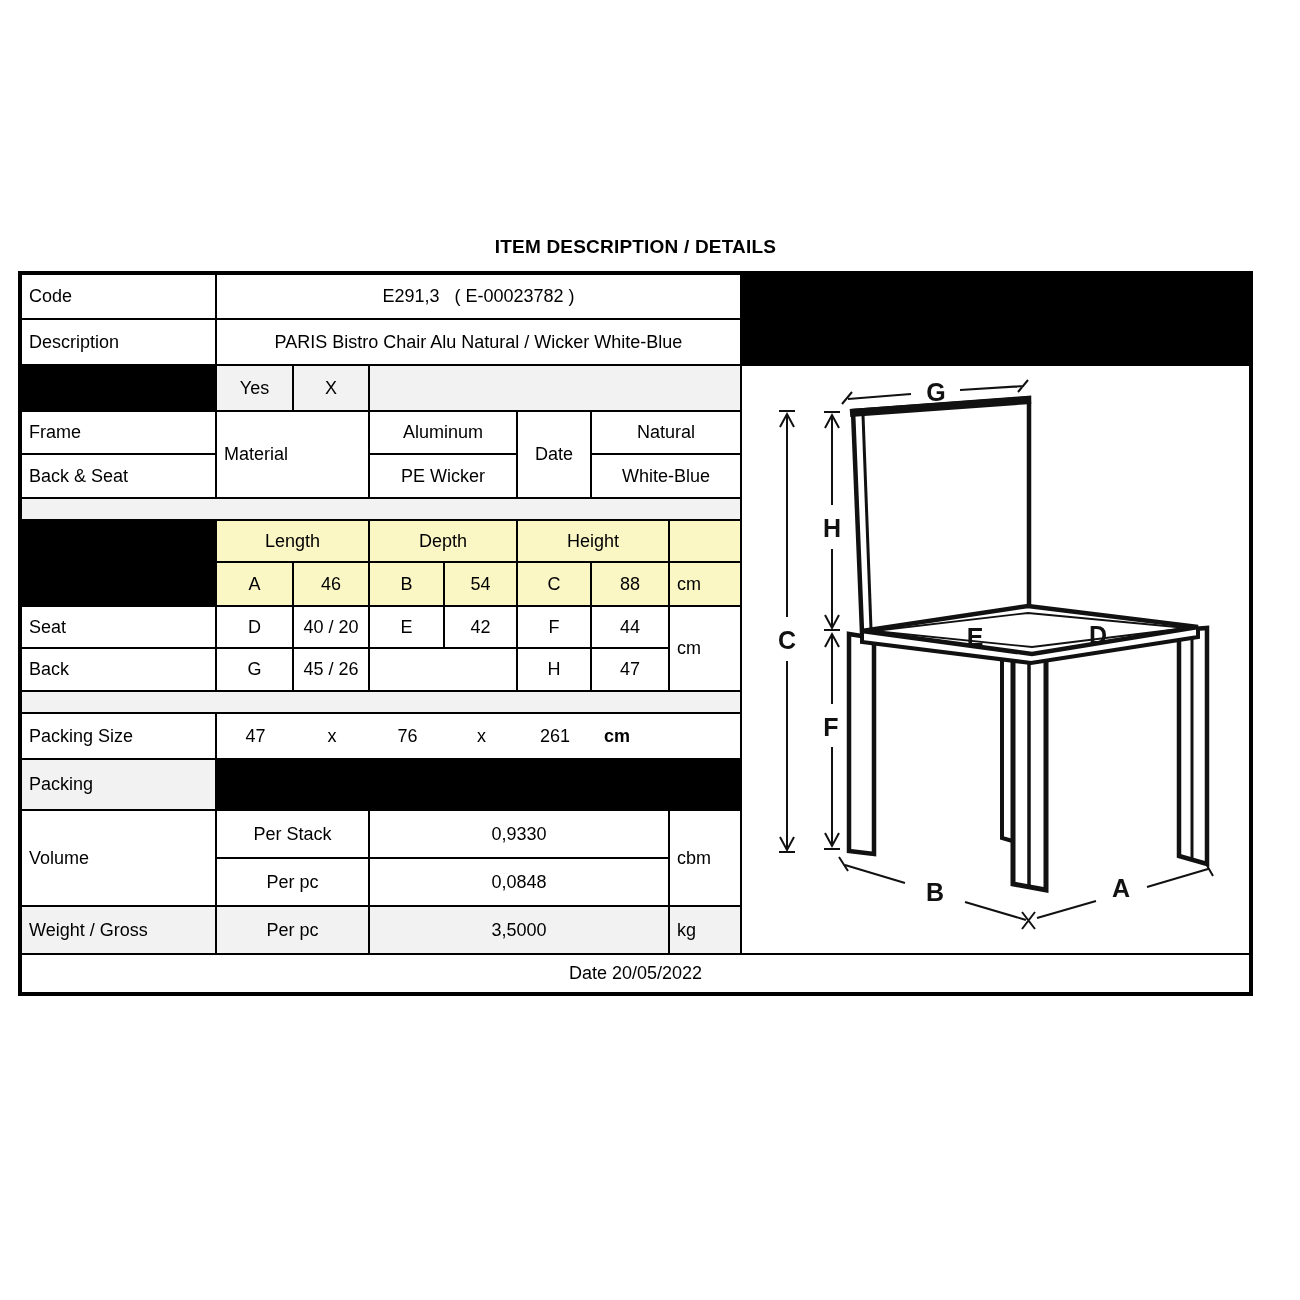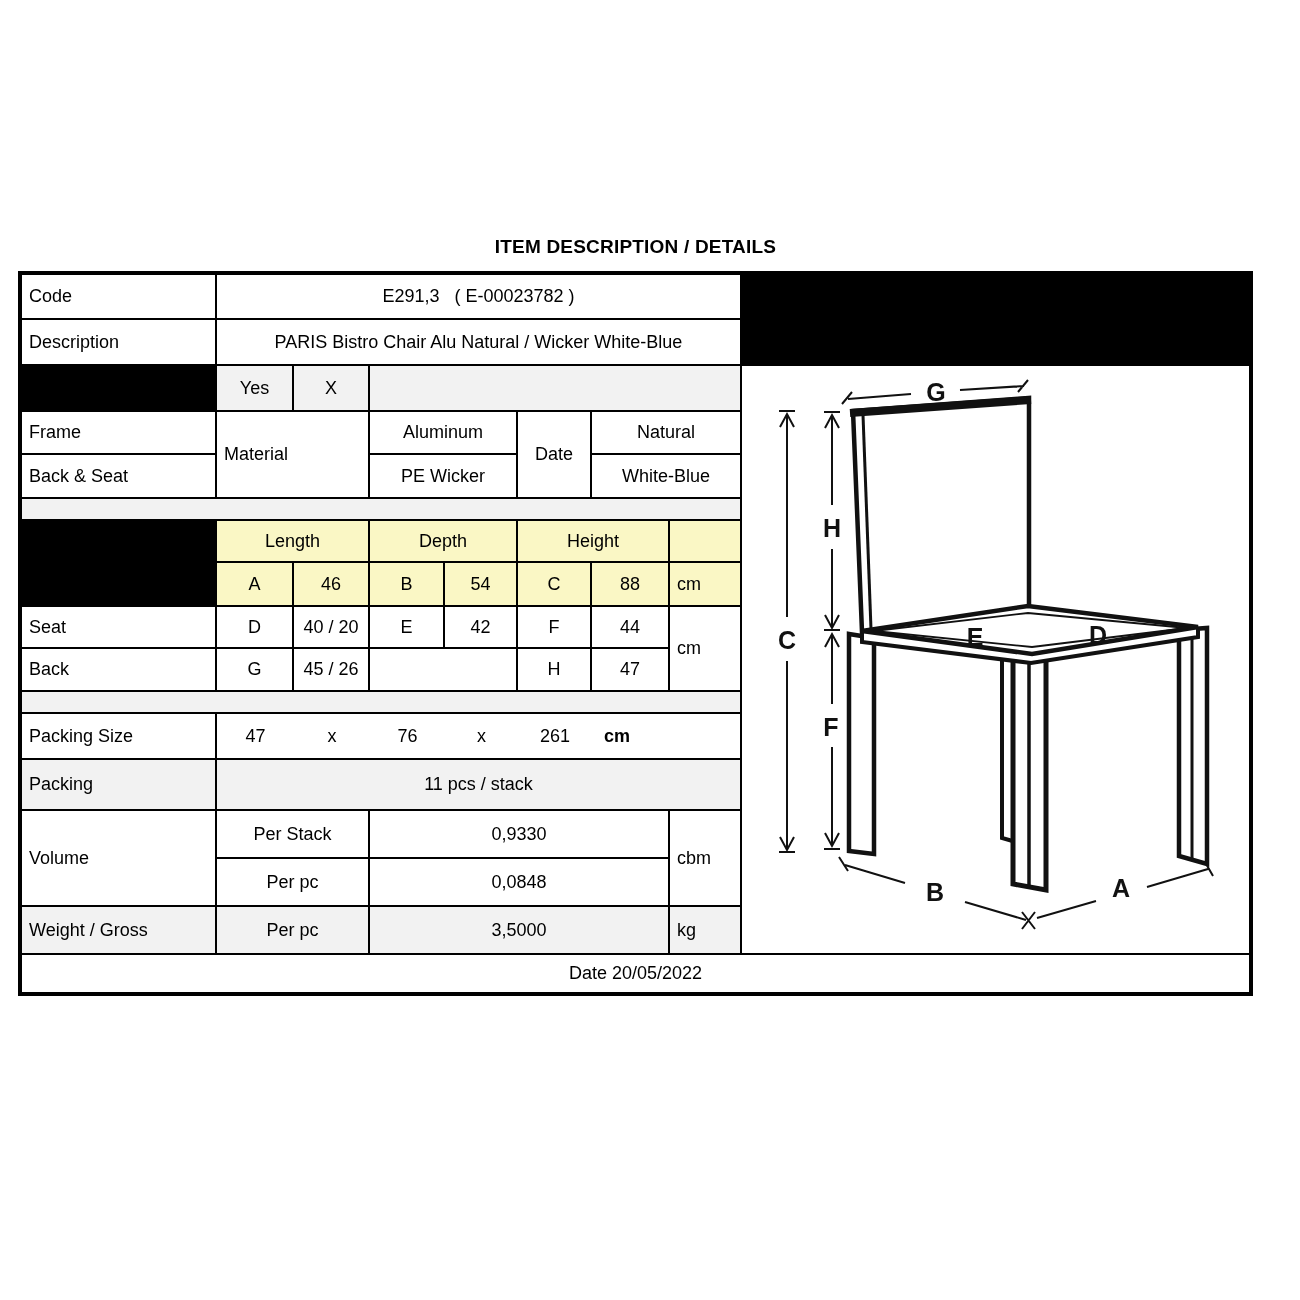--- a/index.html
+++ b/index.html
@@ -159,21 +159,20 @@
     <div class="c psize" style="grid-area:12/2/13/9;justify-content:flex-start">
       <span class="seg s1">47</span>
       <span class="seg s2">x</span>
       <span class="seg s3">76</span>
       <span class="seg s4">x</span>
       <span class="seg s5">261</span>
       <span class="unit">cm</span>
     </div>
 
     <div class="c left bold gray" style="grid-area:13/1/14/2">Packing</div>
-    <div class="c gray" style="grid-area:13/2/14/9">11 pcs / stack</div>
 
     <div class="c left bold" style="grid-area:14/1/16/2">Volume</div>
     <div class="c bold" style="grid-area:14/2/15/4">Per Stack</div>
     <div class="c" style="grid-area:14/4/15/8">0,9330</div>
     <div class="c left bold" style="grid-area:14/8/16/9">cbm</div>
     <div class="c bold" style="grid-area:15/2/16/4">Per pc</div>
     <div class="c" style="grid-area:15/4/16/8">0,0848</div>
 
     <div class="c left bold gray" style="grid-area:16/1/17/2">Weight / Gross</div>
     <div class="c bold gray" style="grid-area:16/2/17/4">Per pc</div>

